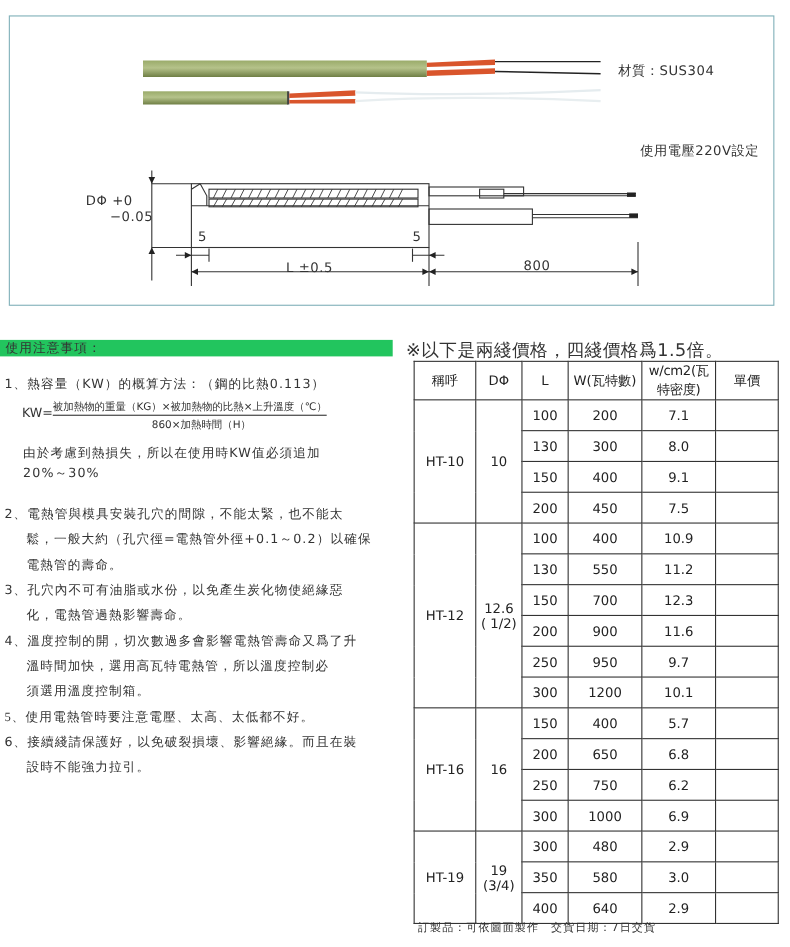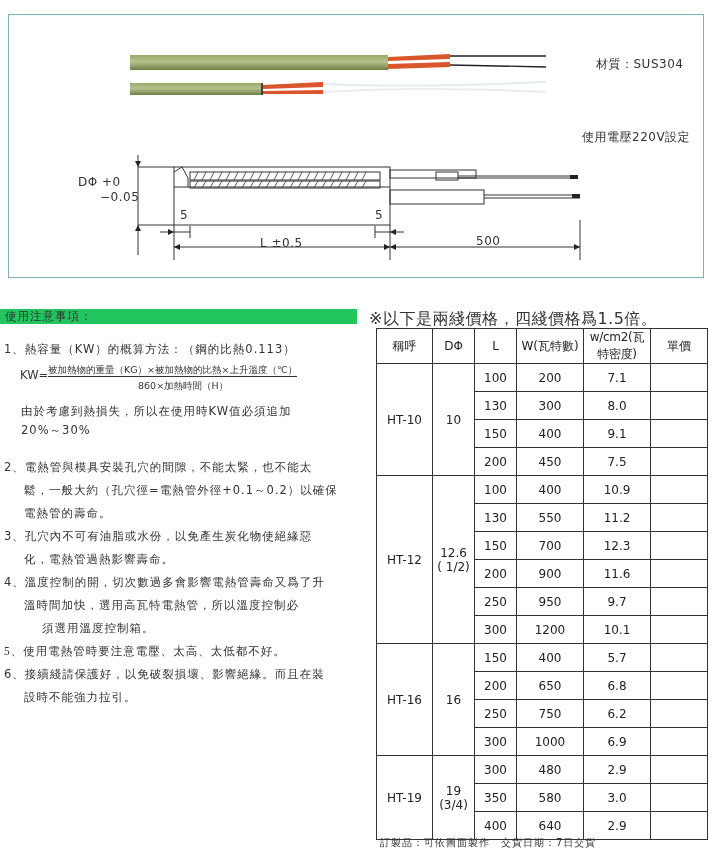--- a/index.html
+++ b/index.html
@@ -56,21 +56,21 @@
   <line x1="330" y1="25" x2="426" y2="27" stroke="#222" stroke-width="1.3"></line>
 
   <rect x="10" y="43" width="132" height="12" fill="url(#sheath)"></rect>
   <rect x="141" y="43" width="2" height="12" fill="#444"></rect>
   <path d="M143 45 L203 42 L203 47 L143 49 Z" fill="#d9552c"></path>
   <path d="M143 51 L203 50 L203 54 L143 54 Z" fill="#d9552c"></path>
   <path d="M203 44 Q300 48 426 42" stroke="#e5ecef" stroke-width="2" fill="none"></path>
   <path d="M203 52 Q300 46 426 52" stroke="#e8eef0" stroke-width="2" fill="none"></path>
 </svg>
 
-<div class="abs label-sm" style="left:596px; top:56px;">材質：SUS304</div>
+<div class="abs label-sm" style="left:562px; top:56px;">材質：SUS304</div>
 <div class="abs label-sm" style="left:582px; top:129px;">使用電壓220V設定</div>
 
 <svg class="abs" style="left:130px; top:150px;" width="460" height="110">
   <g stroke="#333" stroke-width="1" fill="none">
 
     <rect x="44" y="17" width="216" height="58"></rect>
     <line x1="44" y1="37" x2="260" y2="37"></line>
 
     <rect x="60" y="22" width="190" height="8"></rect>
     <rect x="60" y="31" width="190" height="7"></rect>
@@ -114,21 +114,21 @@
     <path d="M44 82 l-6 -3 v6 z"></path>
     <path d="M260 82 l6 -3 v6 z"></path>
   </g>
 </svg>
 
 <div class="abs label-sm" style="left:78px; top:175px;">DΦ +0</div>
 <div class="abs label-sm" style="left:100px; top:190px;">−0.05</div>
 <div class="abs label-sm" style="left:180px; top:208px;">5</div>
 <div class="abs label-sm" style="left:375px; top:208px;">5</div>
 <div class="abs label-sm" style="left:260px; top:236px;">L ±0.5</div>
-<div class="abs label-sm" style="left:476px; top:234px;">500</div>
+<div class="abs label-sm" style="left:476px; top:234px;">800</div>
 
 <div class="abs section-bar">
   <span>使用注意事項：</span>
 </div>
 
 <div class="abs note" style="left:4px; top:342px;">1、熱容量（KW）的概算方法：（鋼的比熱0.113）</div>
 <div class="abs formula" style="left:20px; top:368px; font-size:11.5px;">KW=</div>
 <div class="abs formula" style="left:48px; top:364px;"><span class="formula-num">被加熱物的重量（KG）×被加熱物的比熱×上升溫度（℃）</span></div>
 <div class="abs formula" style="left:138px; top:380px;">860×加熱時間（H）</div>
 <div class="abs note" style="left:21px; top:404px;">由於考慮到熱損失，所以在使用時KW值必須追加</div>
@@ -136,21 +136,21 @@
 
 <div class="abs note" style="left:4px; top:460px;">2、電熱管與模具安裝孔穴的間隙，不能太緊，也不能太</div>
 <div class="abs note" style="left:24px; top:483px;">鬆，一般大約（孔穴徑=電熱管外徑+0.1～0.2）以確保</div>
 <div class="abs note" style="left:24px; top:506px;">電熱管的壽命。</div>
 
 <div class="abs note" style="left:4px; top:529px;">3、孔穴內不可有油脂或水份，以免產生炭化物使絕緣惡</div>
 <div class="abs note" style="left:24px; top:552px;">化，電熱管過熱影響壽命。</div>
 
 <div class="abs note" style="left:4px; top:575px;">4、溫度控制的開，切次數過多會影響電熱管壽命又爲了升</div>
 <div class="abs note" style="left:24px; top:598px;">溫時間加快，選用高瓦特電熱管，所以溫度控制必</div>
-<div class="abs note" style="left:24px; top:621px;margin-left:18px;">須選用溫度控制箱。</div>
+<div class="abs note" style="left:24px; top:621px;">須選用溫度控制箱。</div>
 
 <div class="abs note" style="left:4px; top:644px;font-family:Liberation Serif, serif;">5、使用電熱管時要注意電壓、太高、太低都不好。</div>
 
 <div class="abs note" style="left:4px; top:667px;">6、接續綫請保護好，以免破裂損壞、影響絕緣。而且在裝</div>
 <div class="abs note" style="left:24px; top:690px;">設時不能強力拉引。</div>
 
 <div class="abs table-note">※以下是兩綫價格，四綫價格爲1.5倍。</div>
 
 <table class="spec">
   <thead>

